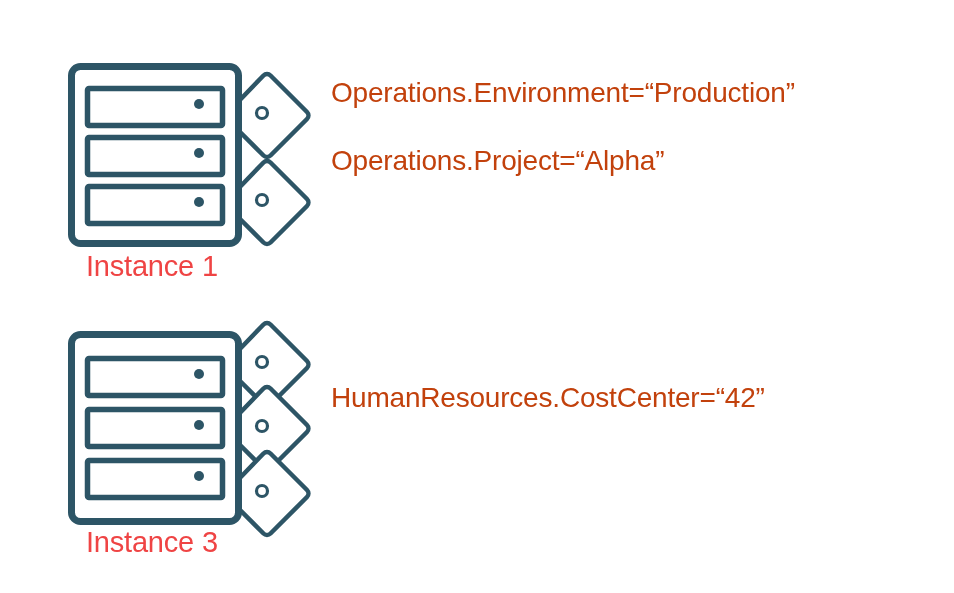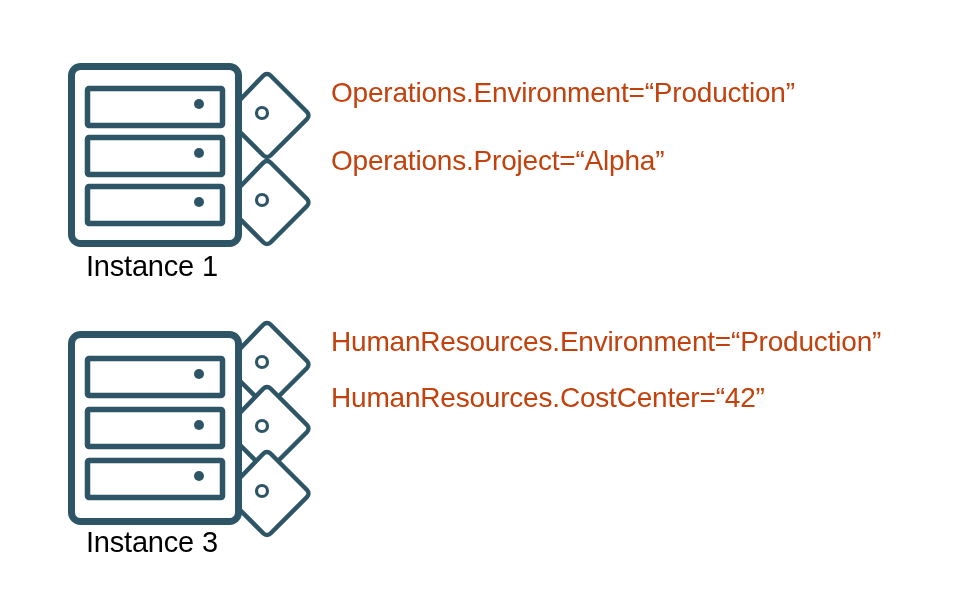--- a/index.html
+++ b/index.html
@@ -33,21 +33,21 @@
     line-height: 1;
     color: #c2410c;
     white-space: nowrap;
     letter-spacing: -0.2px;
   }
   .instance-caption {
     position: absolute;
     font-family: "Liberation Sans", sans-serif;
     font-size: 29px;
     line-height: 1;
-    color: #000000;
+    color: #ef4444;
     white-space: nowrap;
     letter-spacing: -0.2px;
   }
 </style>
 </head>
 <body>
 
 <div id="canvas">
 
   <svg id="diagram-svg" viewBox="0 0 954 593" xmlns="http://www.w3.org/2000/svg">
@@ -148,20 +148,19 @@
       </g>
     </g>
   </svg>
 
   <div class="tag-label" style="left:331px; top:79px;">Operations.Environment=“Production”</div>
 
   <div class="tag-label" style="left:331px; top:147px;text-align:center;">Operations.Project=“Alpha”</div>
 
   <div class="instance-caption" style="left:86px; top:252px;">Instance 1</div>
 
-  <div class="tag-label" style="left:331px; top:328px;">HumanResources.Environment=“Production”</div>
 
   <div class="tag-label" style="left:331px; top:384px;">HumanResources.CostCenter=“42”</div>
 
 
   <div class="instance-caption" style="left:86px; top:528px;">Instance 3</div>
 
 </div>
 
 </body></html>

